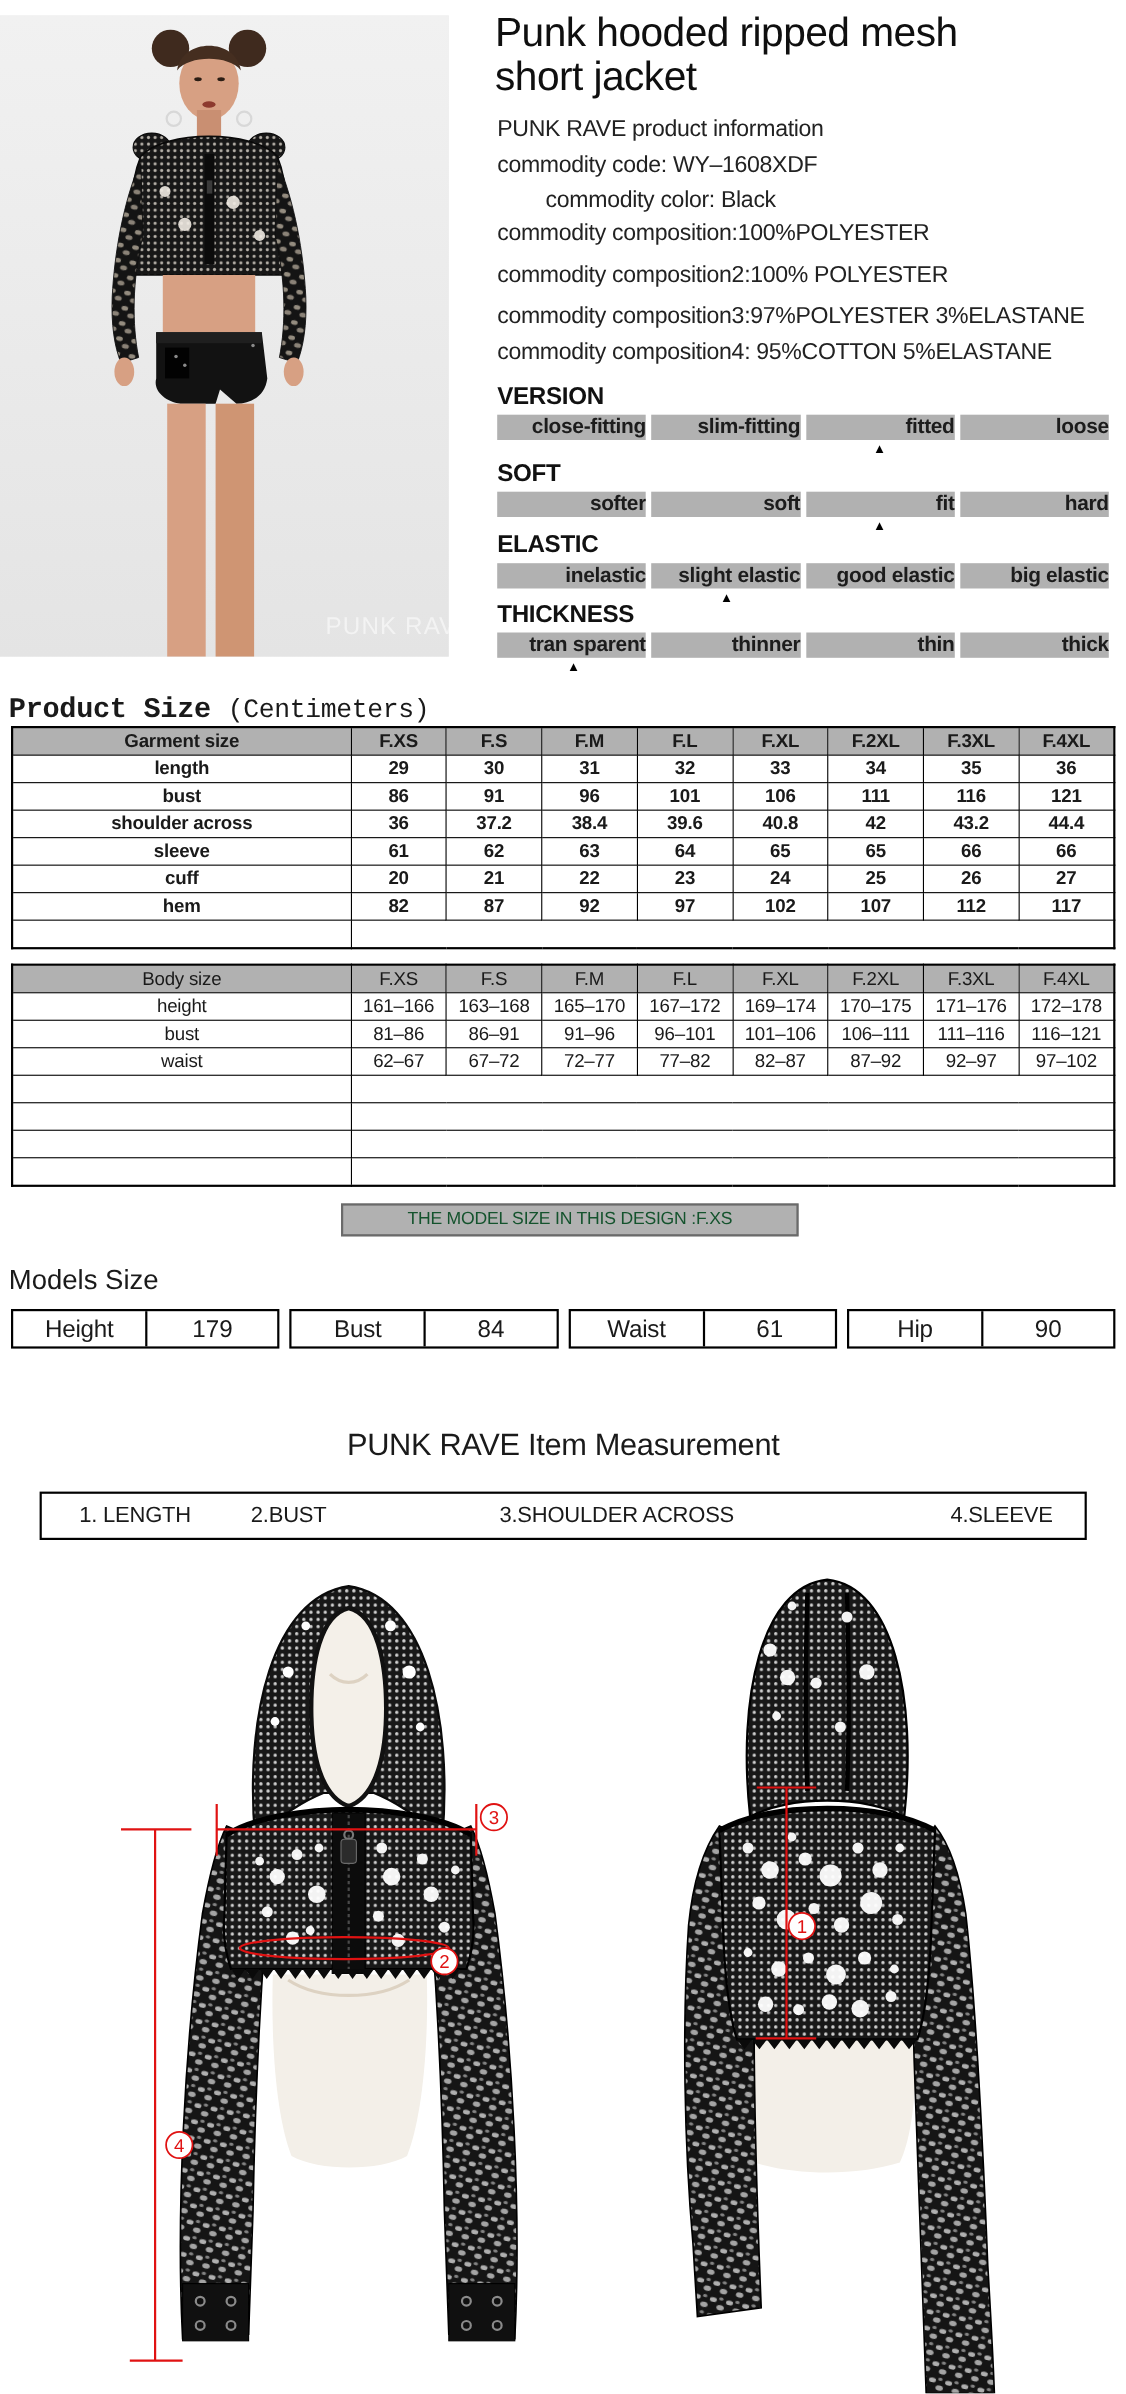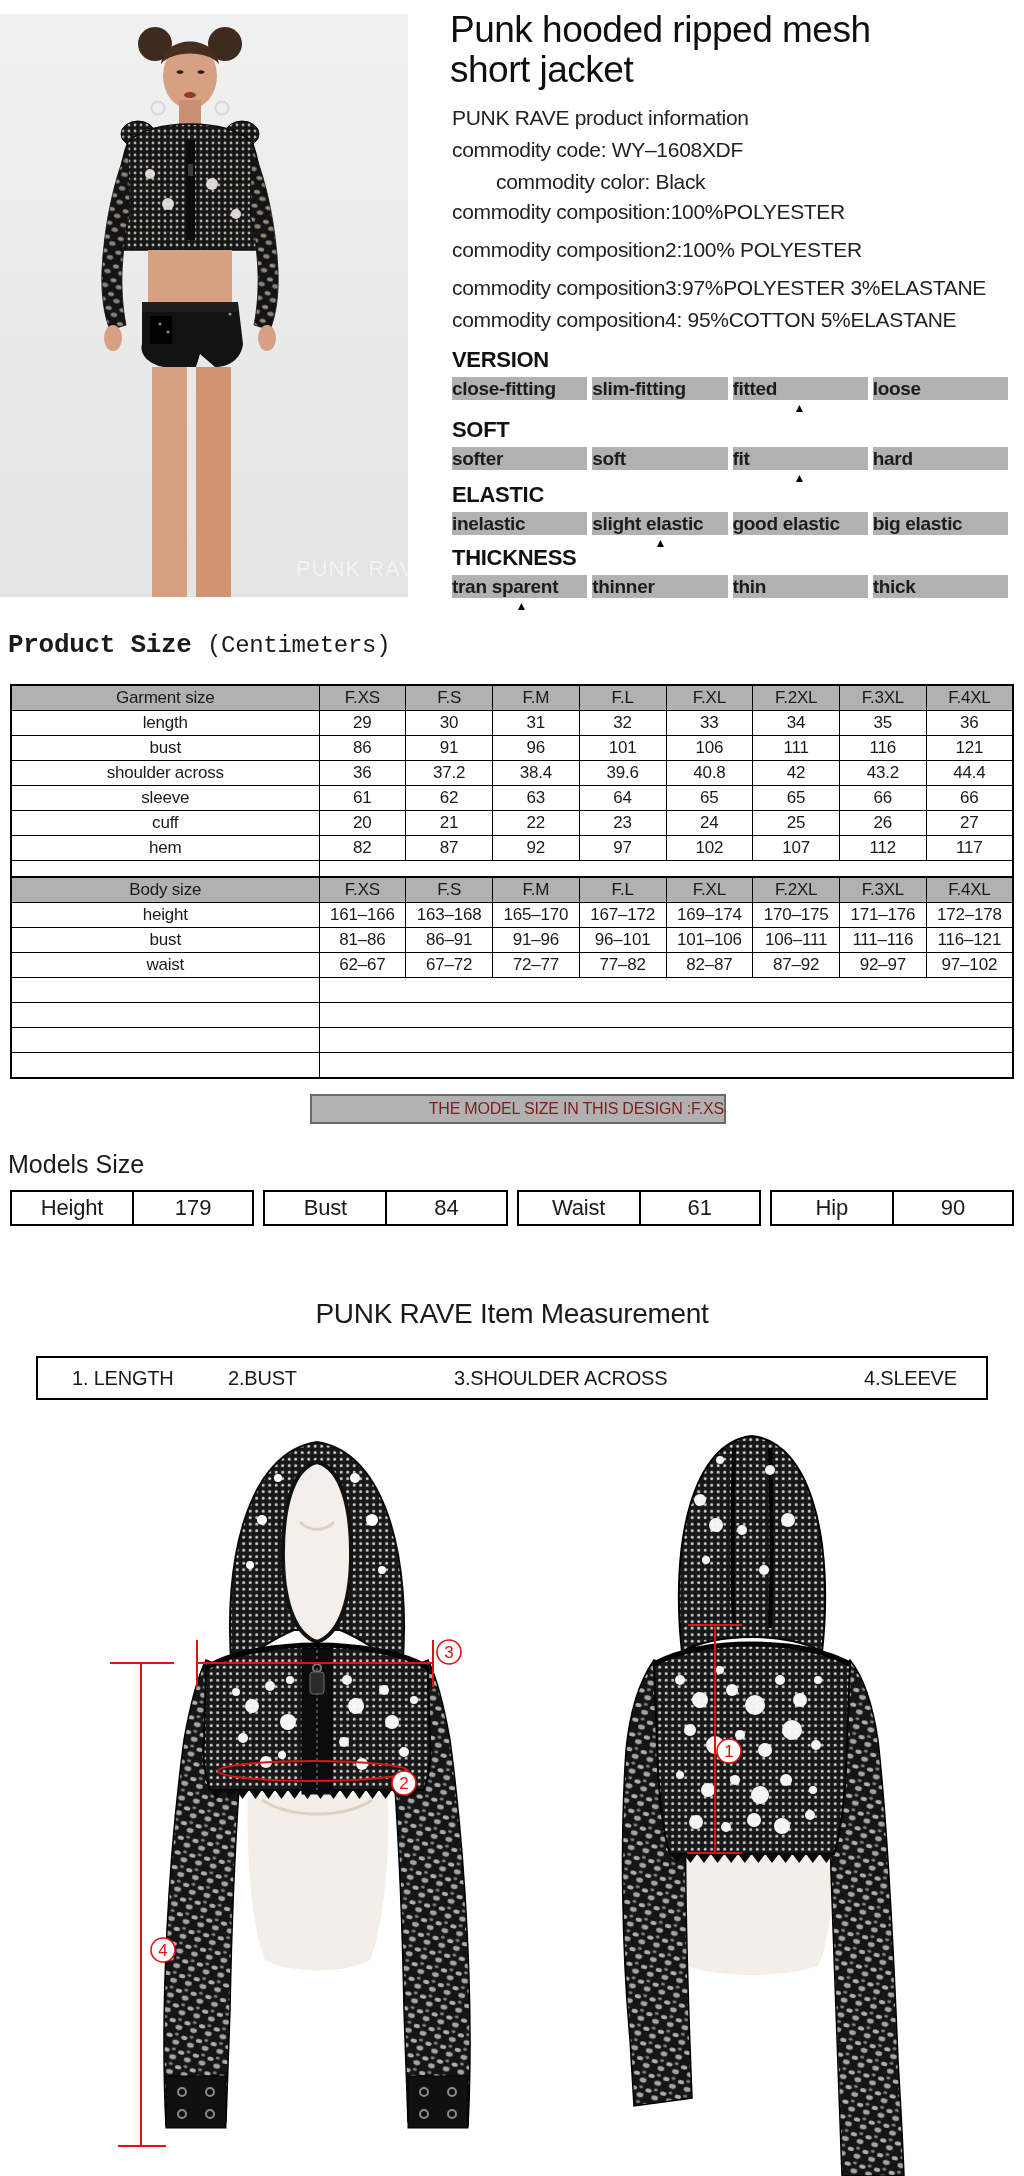--- a/index.html
+++ b/index.html
@@ -11,32 +11,32 @@
   #title{left:450px;top:10px;width:574px;font-size:37px;line-height:40px;color:#0f0f0f;letter-spacing:-0.5px;}
   .info-line{left:452px;font-size:21px;white-space:nowrap;color:#222;letter-spacing:-0.3px;}
   #info-head{top:106px;}
   #il0{top:138px;} #il1{top:170px;margin-left:44px;} #il2{top:200px;}
   #il3{top:238px;} #il4{top:276px;} #il5{top:308px;}
   
   .scale-group{position:absolute;left:452px;width:556px;font-weight:bold;}
   #sg0{top:347px;} #sg1{top:417px;} #sg2{top:482px;} #sg3{top:545px;}
   .scale-label{font-size:22px;color:#111;margin-bottom:4px;letter-spacing:-0.3px;}
   .scale-row{display:flex;gap:5px;position:relative;}
-  .scale-cell{flex:1;background:#b1b1b1;height:23px;line-height:23px;text-align:left;font-size:19px;color:#1c1c1c;letter-spacing:-0.3px;overflow:hidden;}
+  .scale-cell{flex:1;background:#b1b1b1;height:23px;line-height:23px;text-align:right;font-size:19px;color:#1c1c1c;letter-spacing:-0.3px;overflow:hidden;}
   .marker{position:absolute;top:25px;transform:translateX(-50%);font-size:12px;line-height:12px;color:#000;}
   
   #ps-head{left:8px;top:630px;font-size:26px;letter-spacing:-0.3px;font-family:Liberation Mono, monospace;}
   #ps-head .ps-title{font-weight:bold;}
   #ps-head .ps-unit{font-weight:normal;font-size:24px;}
   table.size{border-collapse:collapse;table-layout:fixed;position:absolute;left:10px;width:1004px;border:2px solid #000;background:#fff;}
   table.size td{border:1px solid #000;text-align:center;vertical-align:middle;font-size:17px;height:24px;padding:0;overflow:hidden;letter-spacing:-0.2px;}
   table.size thead td{background:#b1b1b1;}
-  #garment-table{top:684px;} #body-table{top:876px;}
-  
-  #model-bar{left:310px;top:1094px;width:412px;height:26px;line-height:26px;background:#b1b1b1;border:2px solid #6a6a6a;text-align:right;font-size:16px;color:#7f1d1d;letter-spacing:-0.2px;}
+  #garment-table{top:660px;font-weight:bold;} #body-table{top:876px;}
+  
+  #model-bar{left:310px;top:1094px;width:412px;height:26px;line-height:26px;background:#b1b1b1;border:2px solid #6a6a6a;text-align:center;font-size:16px;color:#14532d;letter-spacing:-0.2px;}
   
   #models-head{left:8px;top:1150px;font-size:25px;}
   #models-row{left:10px;top:1190px;width:1004px;height:36px;display:flex;gap:9px;}
   .mbox{flex:1;border:2px solid #000;display:flex;background:#fff;}
   .mlabel{width:50%;border-right:2px solid #000;display:flex;align-items:center;justify-content:center;font-size:22px;letter-spacing:-0.2px;}
   .mvalue{flex:1;display:flex;align-items:center;justify-content:center;font-size:22px;}
   
   #meas-head{left:0;top:1298px;width:100%;text-align:center;font-size:28px;letter-spacing:-0.3px;}
   #legend{left:36px;top:1356px;width:948px;height:40px;border:2px solid #000;}
   #legend span{position:absolute;line-height:40px;font-size:20px;letter-spacing:-0.2px;white-space:nowrap;}

